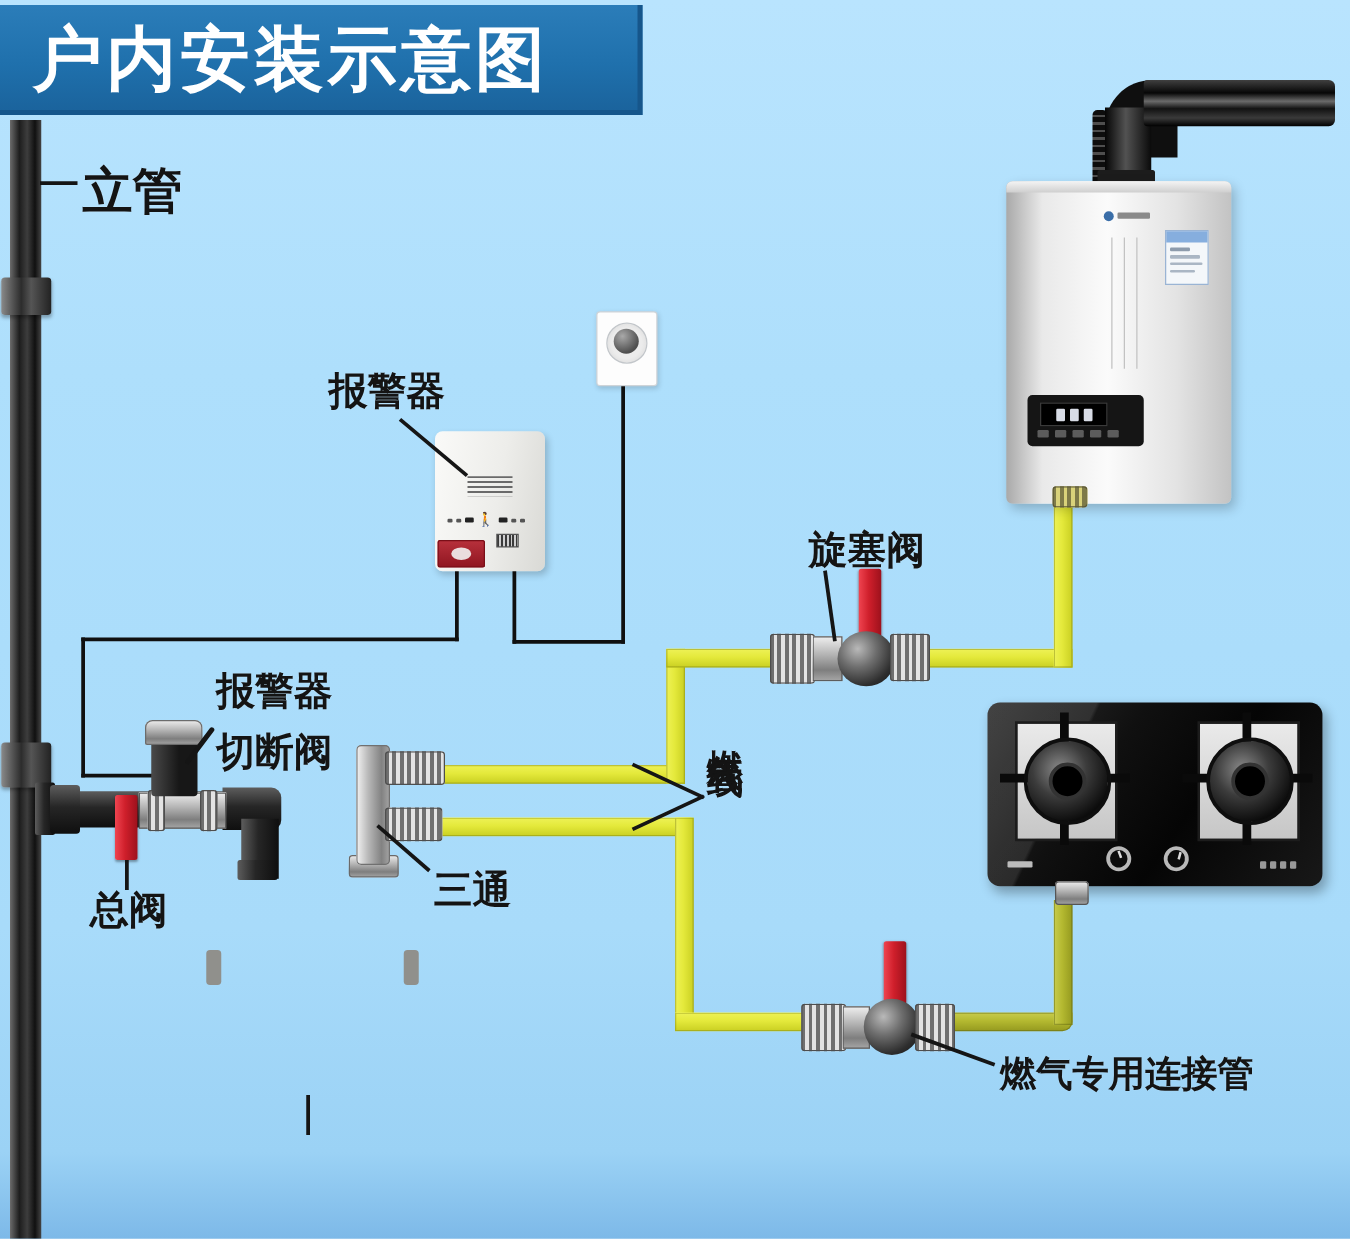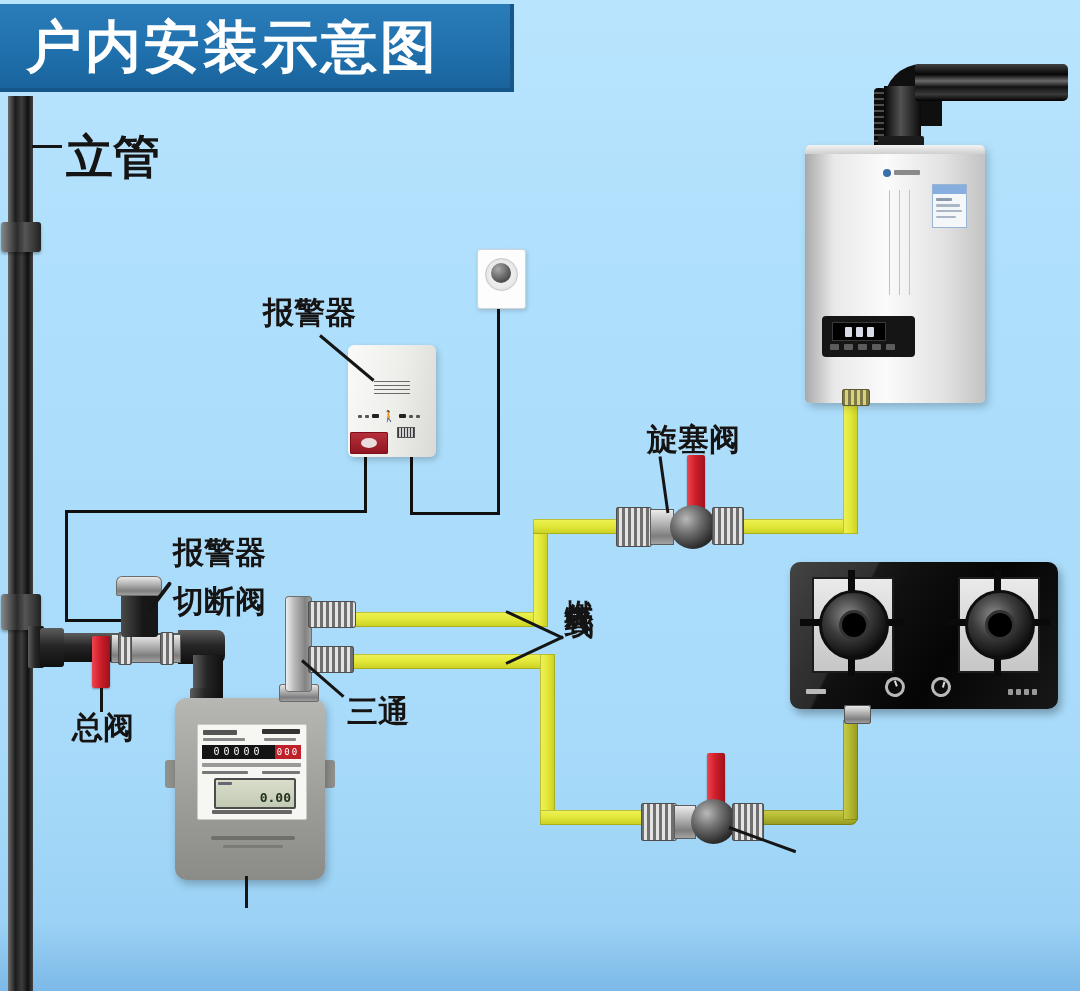--- a/index.html
+++ b/index.html
@@ -103,40 +103,20 @@
     </div>
     <div style="position:absolute;left:50px;top:83px;width:16px;height:9px;background:repeating-linear-gradient(90deg,#3a3a3a 0 1.5px,#cfcfcf 1.5px 3px);box-shadow:0 0 0 1px #555;"></div>
     <div style="position:absolute;left:2px;top:87px;width:38px;height:22px;background:linear-gradient(180deg,#b8313c,#8f1520);border-radius:2px;box-shadow:inset 0 0 0 1px #7a0f18;">
       <div style="position:absolute;left:11px;top:6px;width:16px;height:10px;border-radius:50%;background:#f2f2f2;opacity:.9;"></div>
     </div>
   </div>
 
   <div class="pipe-dv" style="left:190px;top:688px;width:32px;height:16px;border-radius:2px;"></div>
   <div class="abs" style="left:165px;top:760px;width:12px;height:28px;background:#90908c;border-radius:3px;"></div>
   <div class="abs" style="left:323px;top:760px;width:12px;height:28px;background:#90908c;border-radius:3px;"></div>
-  <div class="abs" style="left:175px;top:698px;width:150px;height:182px;border-radius:12px;background:linear-gradient(180deg,#b7b7b3 0%,#9d9d99 55%,#8b8b87 100%);box-shadow:2px 4px 8px rgba(0,0,0,.25);">
-    <div style="position:absolute;left:22px;top:26px;width:108px;height:94px;background:#f6f6f2;border:1px solid #c9c9c5;border-radius:2px;">
-      <div class="bar" style="left:5px;top:5px;width:34px;height:5px;"></div>
-      <div class="bar" style="left:64px;top:4px;width:38px;height:5px;background:#333;"></div>
-      <div class="bar" style="left:5px;top:13px;width:42px;height:3px;background:#888;"></div>
-      <div class="bar" style="left:66px;top:13px;width:32px;height:3px;background:#888;"></div>
-      <div style="position:absolute;left:4px;top:20px;width:73px;height:14px;background:#141414;color:#fff;font-family:'DejaVu Sans Mono',monospace;font-size:10px;letter-spacing:4px;text-align:center;line-height:14px;">00000</div>
-      <div style="position:absolute;left:77px;top:20px;width:26px;height:14px;background:#c0202a;color:#fff;font-family:'DejaVu Sans Mono',monospace;font-size:9px;letter-spacing:2px;text-align:center;line-height:14px;">000</div>
-      <div class="bar" style="left:4px;top:38px;width:99px;height:4px;background:#999;"></div>
-      <div class="bar" style="left:4px;top:46px;width:46px;height:3px;background:#777;"></div>
-      <div class="bar" style="left:64px;top:46px;width:38px;height:3px;background:#777;"></div>
-      <div style="position:absolute;left:16px;top:53px;width:78px;height:27px;background:linear-gradient(180deg,#d8dec9,#c3cab4);border:2px solid #4c4c4c;border-radius:2px;">
-        <div class="bar" style="left:2px;top:2px;width:14px;height:3px;background:#667;"></div>
-        <div style="position:absolute;right:3px;bottom:2px;font-family:'DejaVu Sans Mono',monospace;font-size:13px;font-weight:bold;color:#23311f;">0.00</div>
-      </div>
-      <div class="bar" style="left:14px;top:85px;width:80px;height:4px;background:#666;"></div>
-    </div>
-    <div style="position:absolute;left:36px;top:138px;width:84px;height:4px;background:#6e6e6a;border-radius:2px;"></div>
-    <div style="position:absolute;left:48px;top:147px;width:60px;height:3px;background:#7a7a76;border-radius:2px;"></div>
-  </div>
 
   <div class="abs metal" style="left:279px;top:684px;width:40px;height:18px;border-radius:3px;box-shadow:inset 0 0 0 1px #6a6a6a;"></div>
   <div class="abs" style="left:285px;top:596px;width:27px;height:96px;background:linear-gradient(90deg,#f4f4f4 0%,#b9b9b9 35%,#828282 75%,#a5a5a5 100%);border-radius:4px;box-shadow:inset 0 0 0 1px #707070;"></div>
   <div class="abs ribbed" style="left:308px;top:601px;width:48px;height:27px;"></div>
   <div class="abs ribbed" style="left:308px;top:646px;width:46px;height:27px;"></div>
 
   <div class="abs ribbed" style="left:616px;top:507px;width:36px;height:40px;"></div>
   <div class="abs metal" style="left:650px;top:509px;width:24px;height:36px;box-shadow:inset 0 0 0 1px #5d5d5d;"></div>
   <div class="abs redhandle" style="left:687px;top:455px;width:18px;height:64px;"></div>
   <div class="abs sphere" style="left:670px;top:505px;width:46px;height:44px;"></div>
@@ -221,26 +201,27 @@
   <div class="line" style="left:32px;top:145px;width:30px;height:3px;"></div>
   <div class="line rot" style="left:320px;top:334px;width:70px;height:3px;transform:rotate(40deg);"></div>
   <div class="line" style="left:100px;top:688px;width:3px;height:24px;"></div>
   <div class="line rot" style="left:302px;top:659px;width:55px;height:3px;transform:rotate(41deg);"></div>
   <div class="line" style="left:245px;top:876px;width:3px;height:32px;"></div>
   <div class="line rot" style="left:660px;top:455px;width:57px;height:3px;transform:rotate(82deg);"></div>
   <div class="line rot" style="left:729px;top:826px;width:71px;height:3px;transform:rotate(20deg);"></div>
   <div class="line rot" style="left:506px;top:610px;width:63px;height:3px;transform:rotate(25deg);"></div>
   <div class="line rot" style="left:506px;top:662px;width:63px;height:3px;transform:rotate(-25deg);"></div>
 
-  <div class="lbl" style="left:66px;top:132px;font-size:47px;">立管</div>
+  <div class="lbl" style="left:66px;top:132px;font-size:40px;">立管</div>
   <div class="lbl" style="left:263px;top:297px;font-size:31px;">报警器</div>
   <div class="lbl" style="left:173px;top:537px;font-size:31px;">报警器</div>
   <div class="lbl" style="left:173px;top:586px;font-size:31px;">切断阀</div>
   <div class="lbl" style="left:72px;top:712px;font-size:31px;">总阀</div>
   <div class="lbl" style="left:347px;top:696px;font-size:31px;">三通</div>
   <div class="lbl" style="left:564px;top:577px;font-size:29px;writing-mode:vertical-rl;text-orientation:upright;letter-spacing:3px;">燃气管线</div>
   <div class="lbl" style="left:647px;top:424px;font-size:31px;">旋塞阀</div>
+  <div class="lbl" style="left:800px;top:845px;font-size:29px;">燃气专用连接管</div>
 
   <div class="abs banner">
     <h1>户内安装示意图</h1>
   </div>
 
 </div>
 
 </body></html>

